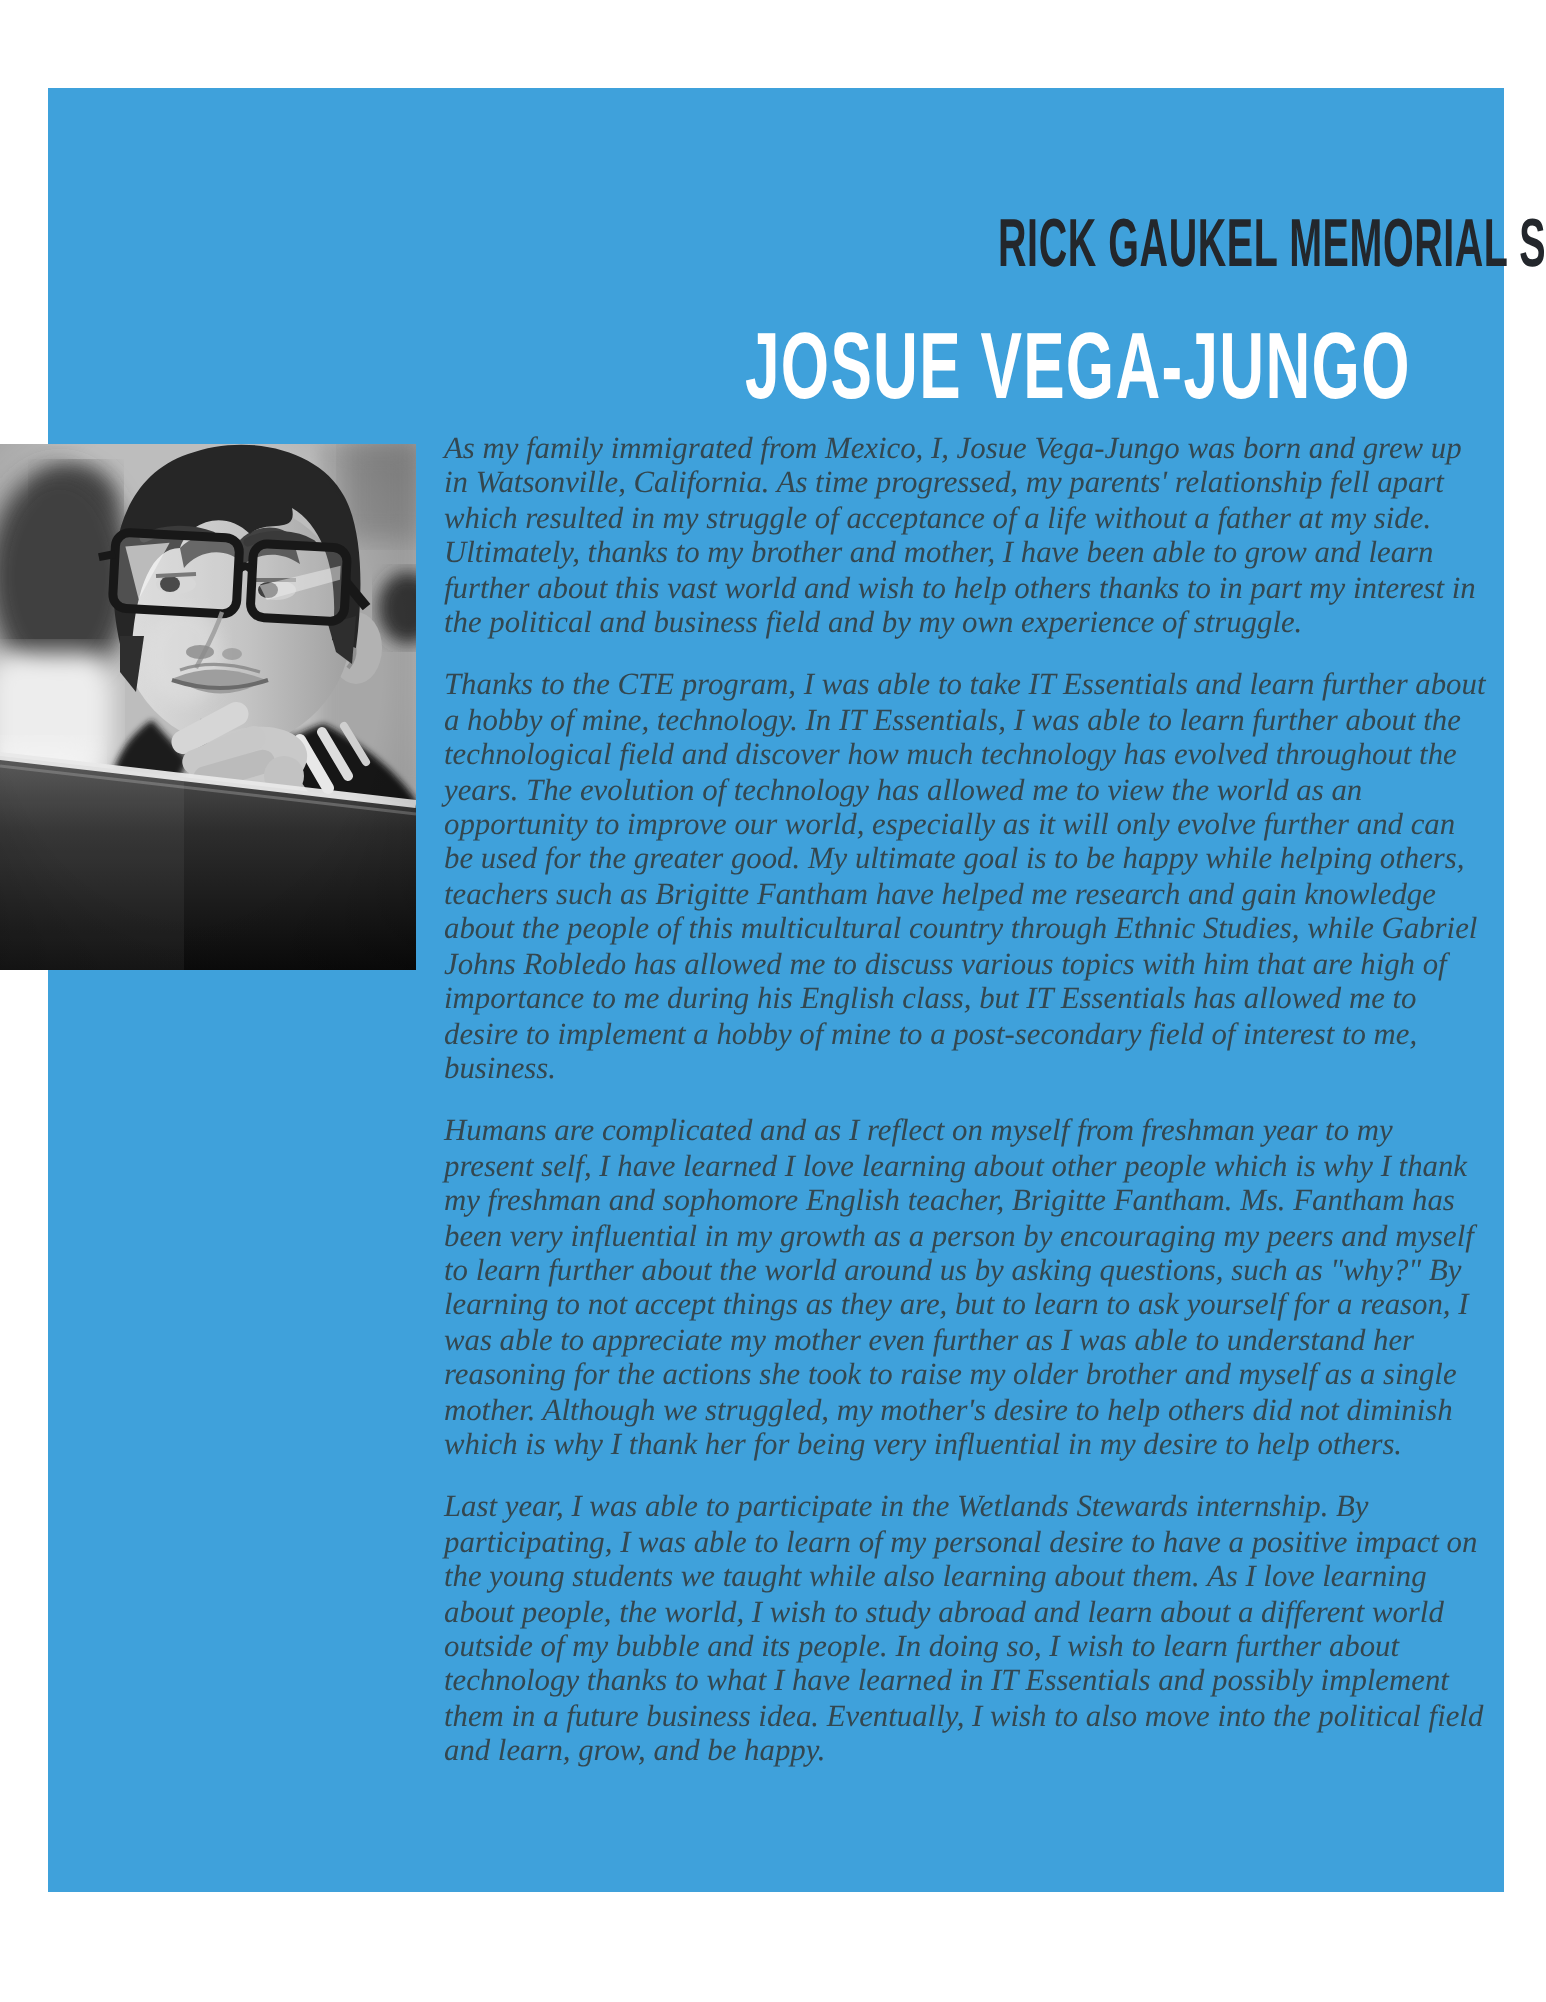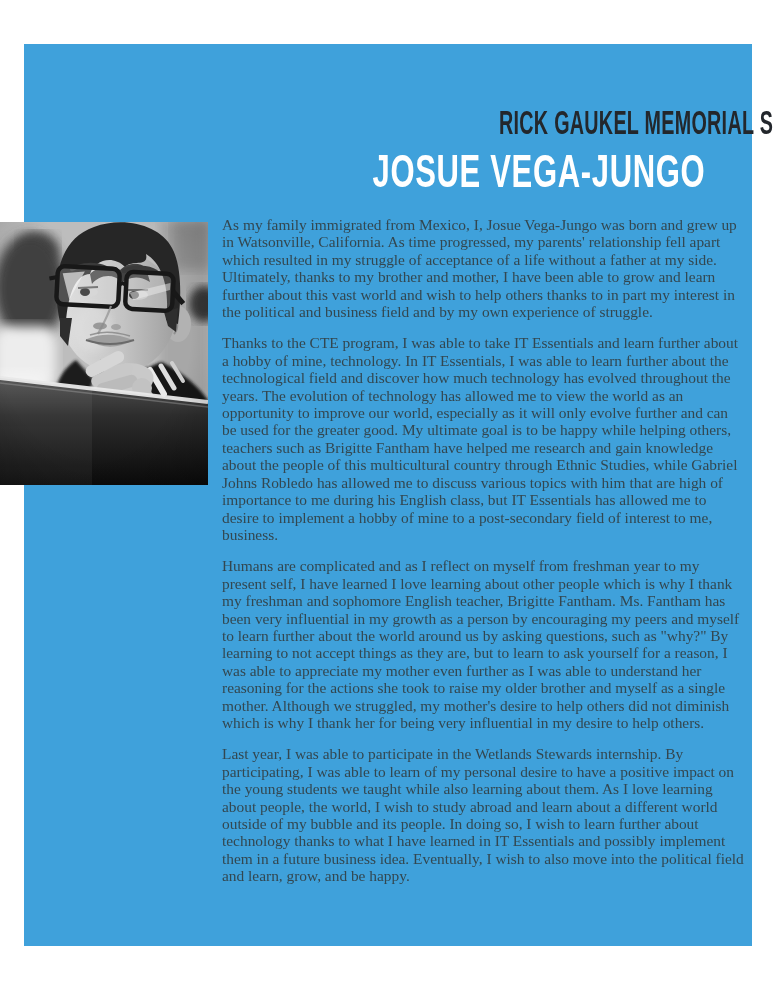--- a/index.html
+++ b/index.html
@@ -37,21 +37,21 @@
   .eyebrow .cond{
     display:inline-block;
     font-size:34px;
     letter-spacing:.5px;
     color:var(--eyebrow-text);
     transform:scaleX(.58);
     transform-origin:100% 50%;
   }
   .big-title{
     line-height:46px;
-    margin-top:0;
+    margin-top:12px;
     white-space:nowrap;
   }
   .big-title .cond{
     display:inline-block;
     font-size:47px;
     letter-spacing:1px;
     color:var(--title-text);
     transform:scaleX(.66);
     transform-origin:100% 50%;
   }
@@ -60,20 +60,21 @@
     left:0;top:222px;width:208px;height:263px;
     overflow:hidden;
   }
   .photo svg{display:block;width:208px;height:263px;}
   .essay{
     position:absolute;
     left:222px;top:216px;width:522px;
     color:var(--body-text);
     font-size:15.4px;
     line-height:1.13;
+    font-style:italic;
   }
   .essay p{margin:0 0 14px 0;}
 </style>
 </head>
 <body>
 
 <div class="page">
 
   <div class="panel"></div>
 

